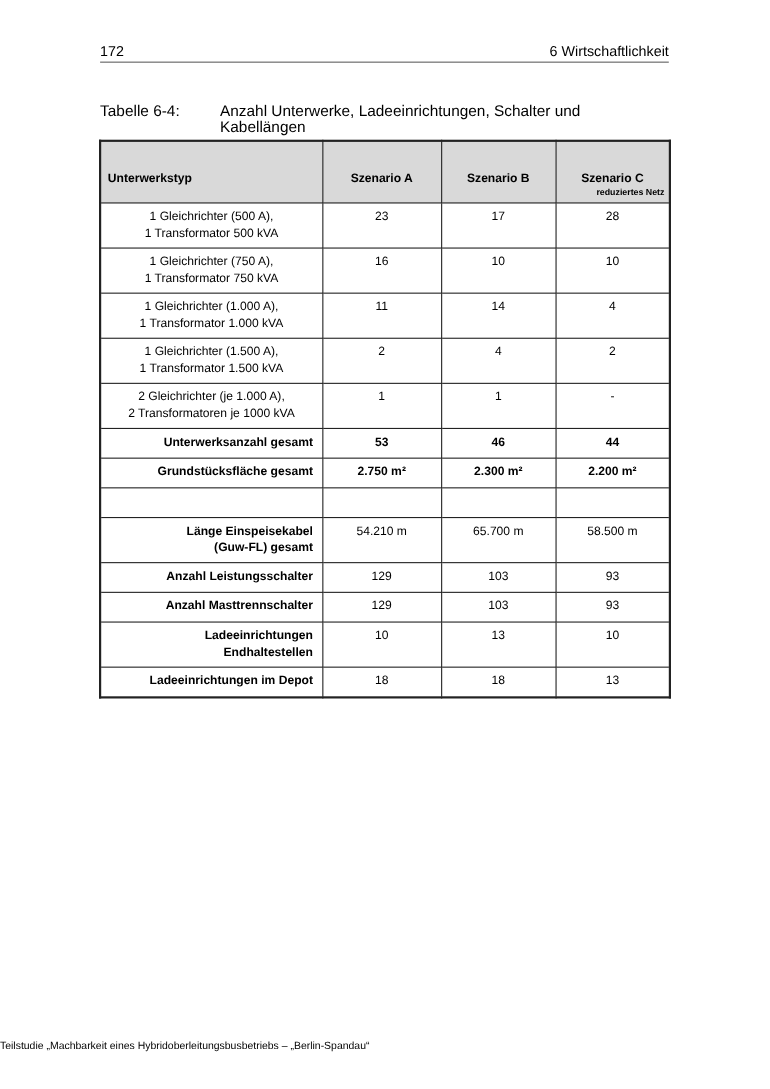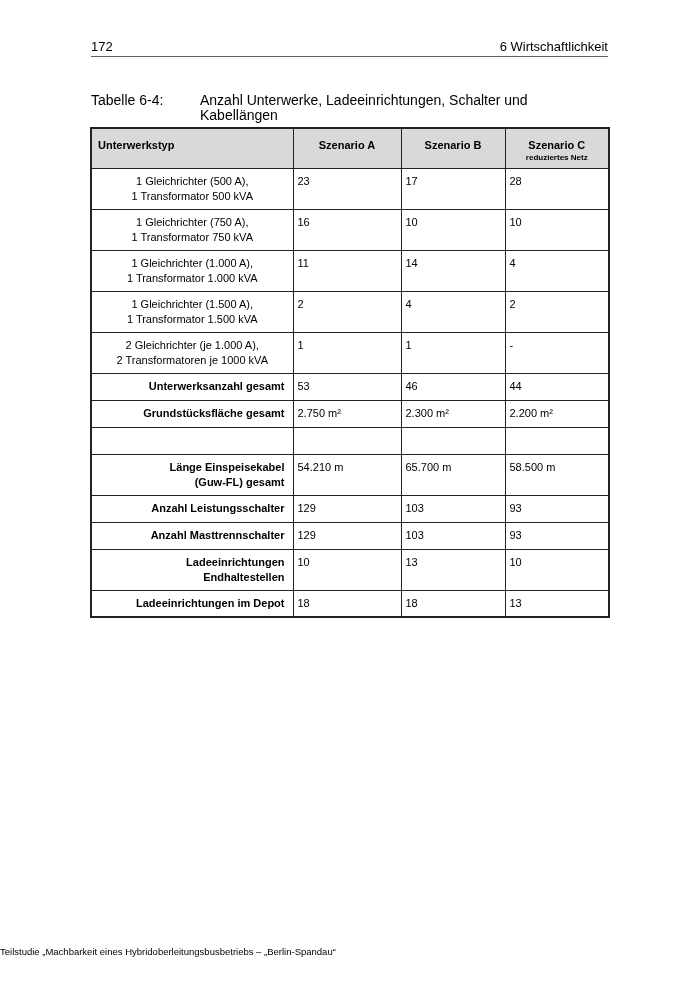--- a/index.html
+++ b/index.html
@@ -33,35 +33,35 @@
   }
   .doc-table th, .doc-table td {
     border: 1px solid var(--border, #222222);
     box-sizing: border-box;
   }
   table.doc-table { border: 2px solid var(--border, #222222); }
   .doc-table th {
     background: var(--header-bg, #d9d9d9);
     font-weight: bold;
     vertical-align: top;
-    padding: 9px 4px 4px 4px;
+    padding: 26px 4px 4px 4px;
     height: 40px;
     text-align: center;
   }
   .doc-table th.col-type { text-align: left; padding-left: 6px; }
-  .th-sub { font-size: 8px; line-height: 10px; font-weight: bold; }
+  .th-sub { font-size: 8px; line-height: 10px; font-weight: bold; text-align: right; }
   .doc-table td { vertical-align: top; padding: 5px 4px; background: #ffffff; }
   .label-cell { text-align: center; padding-left: 6px; }
-  .value-cell { }
+  .value-cell { text-align: center; }
   tr.row-item td { height: 41px; }
   tr.row-total td, tr.row-metric td, tr.row-empty td { height: 27px; }
   tr.row-total .label-cell, tr.row-metric .label-cell {
     text-align: right; padding-right: 8px; font-weight: bold;
   }
-  tr.row-total .value-cell { font-weight: normal; margin-left: 45px; }
+  tr.row-total .value-cell { font-weight: bold; margin-left: 45px; }
   .page-footer {
     position: absolute; left: 0; width: 700px; top: 946px;
     text-align: left;
     font-size: 9.5px; line-height: 12px;
   }
 </style>
 </head>
 <body style="--header-bg: #d9d9d9; --border: #222222; --text: #000000; --rule: #606060;">
 
 <div class="running-header">

